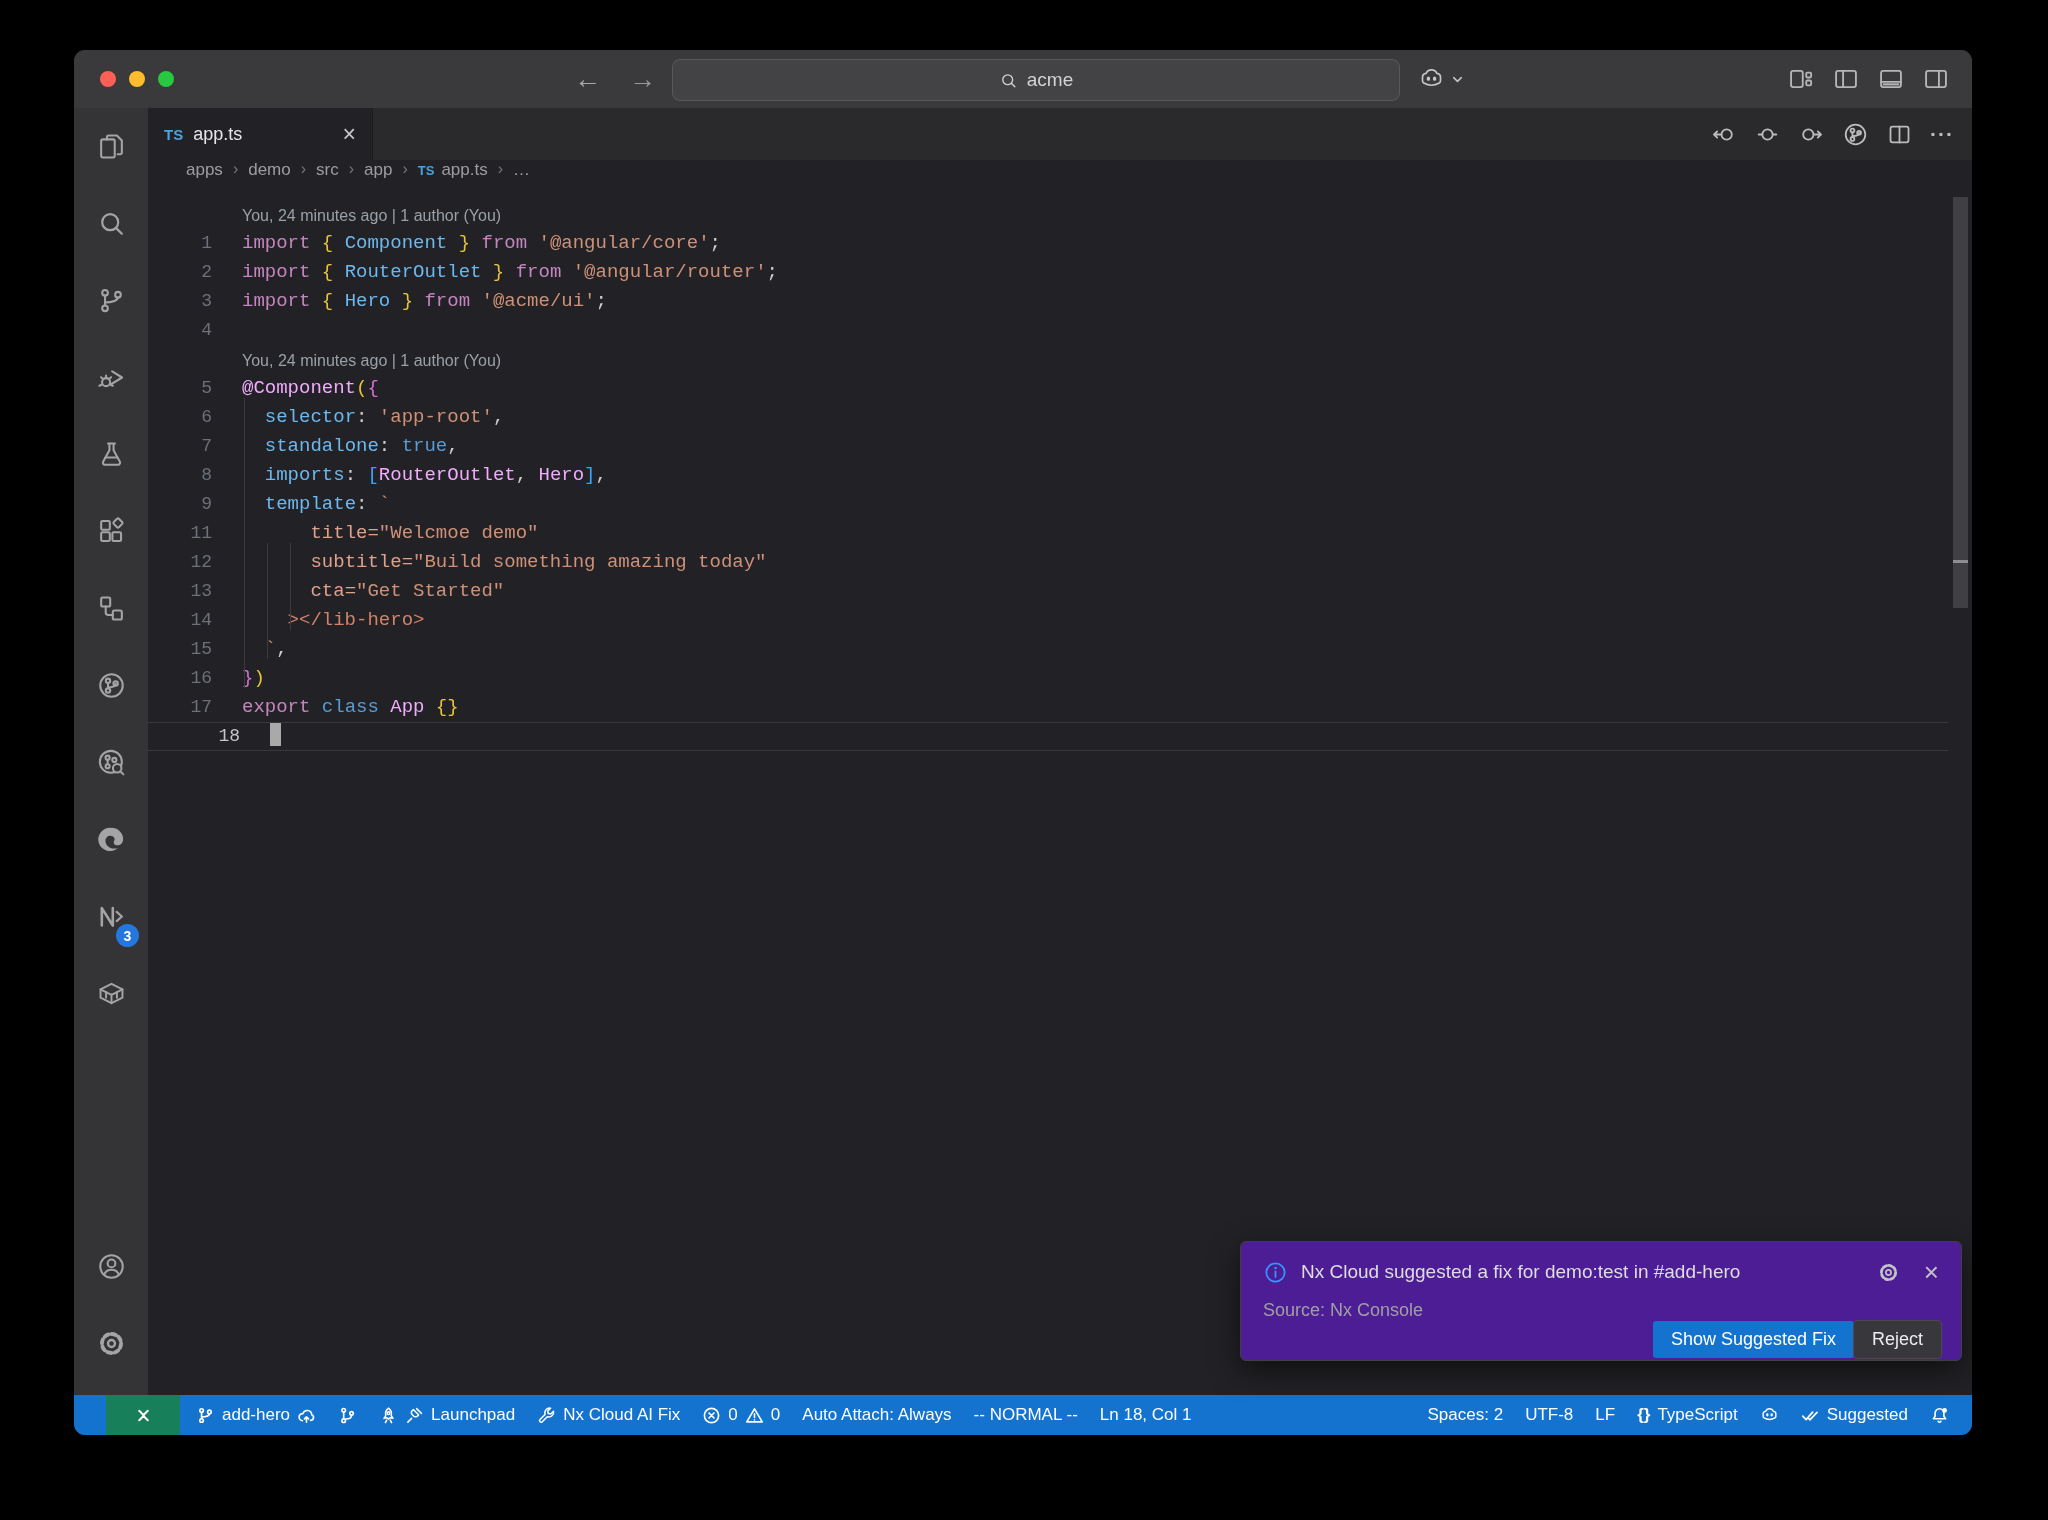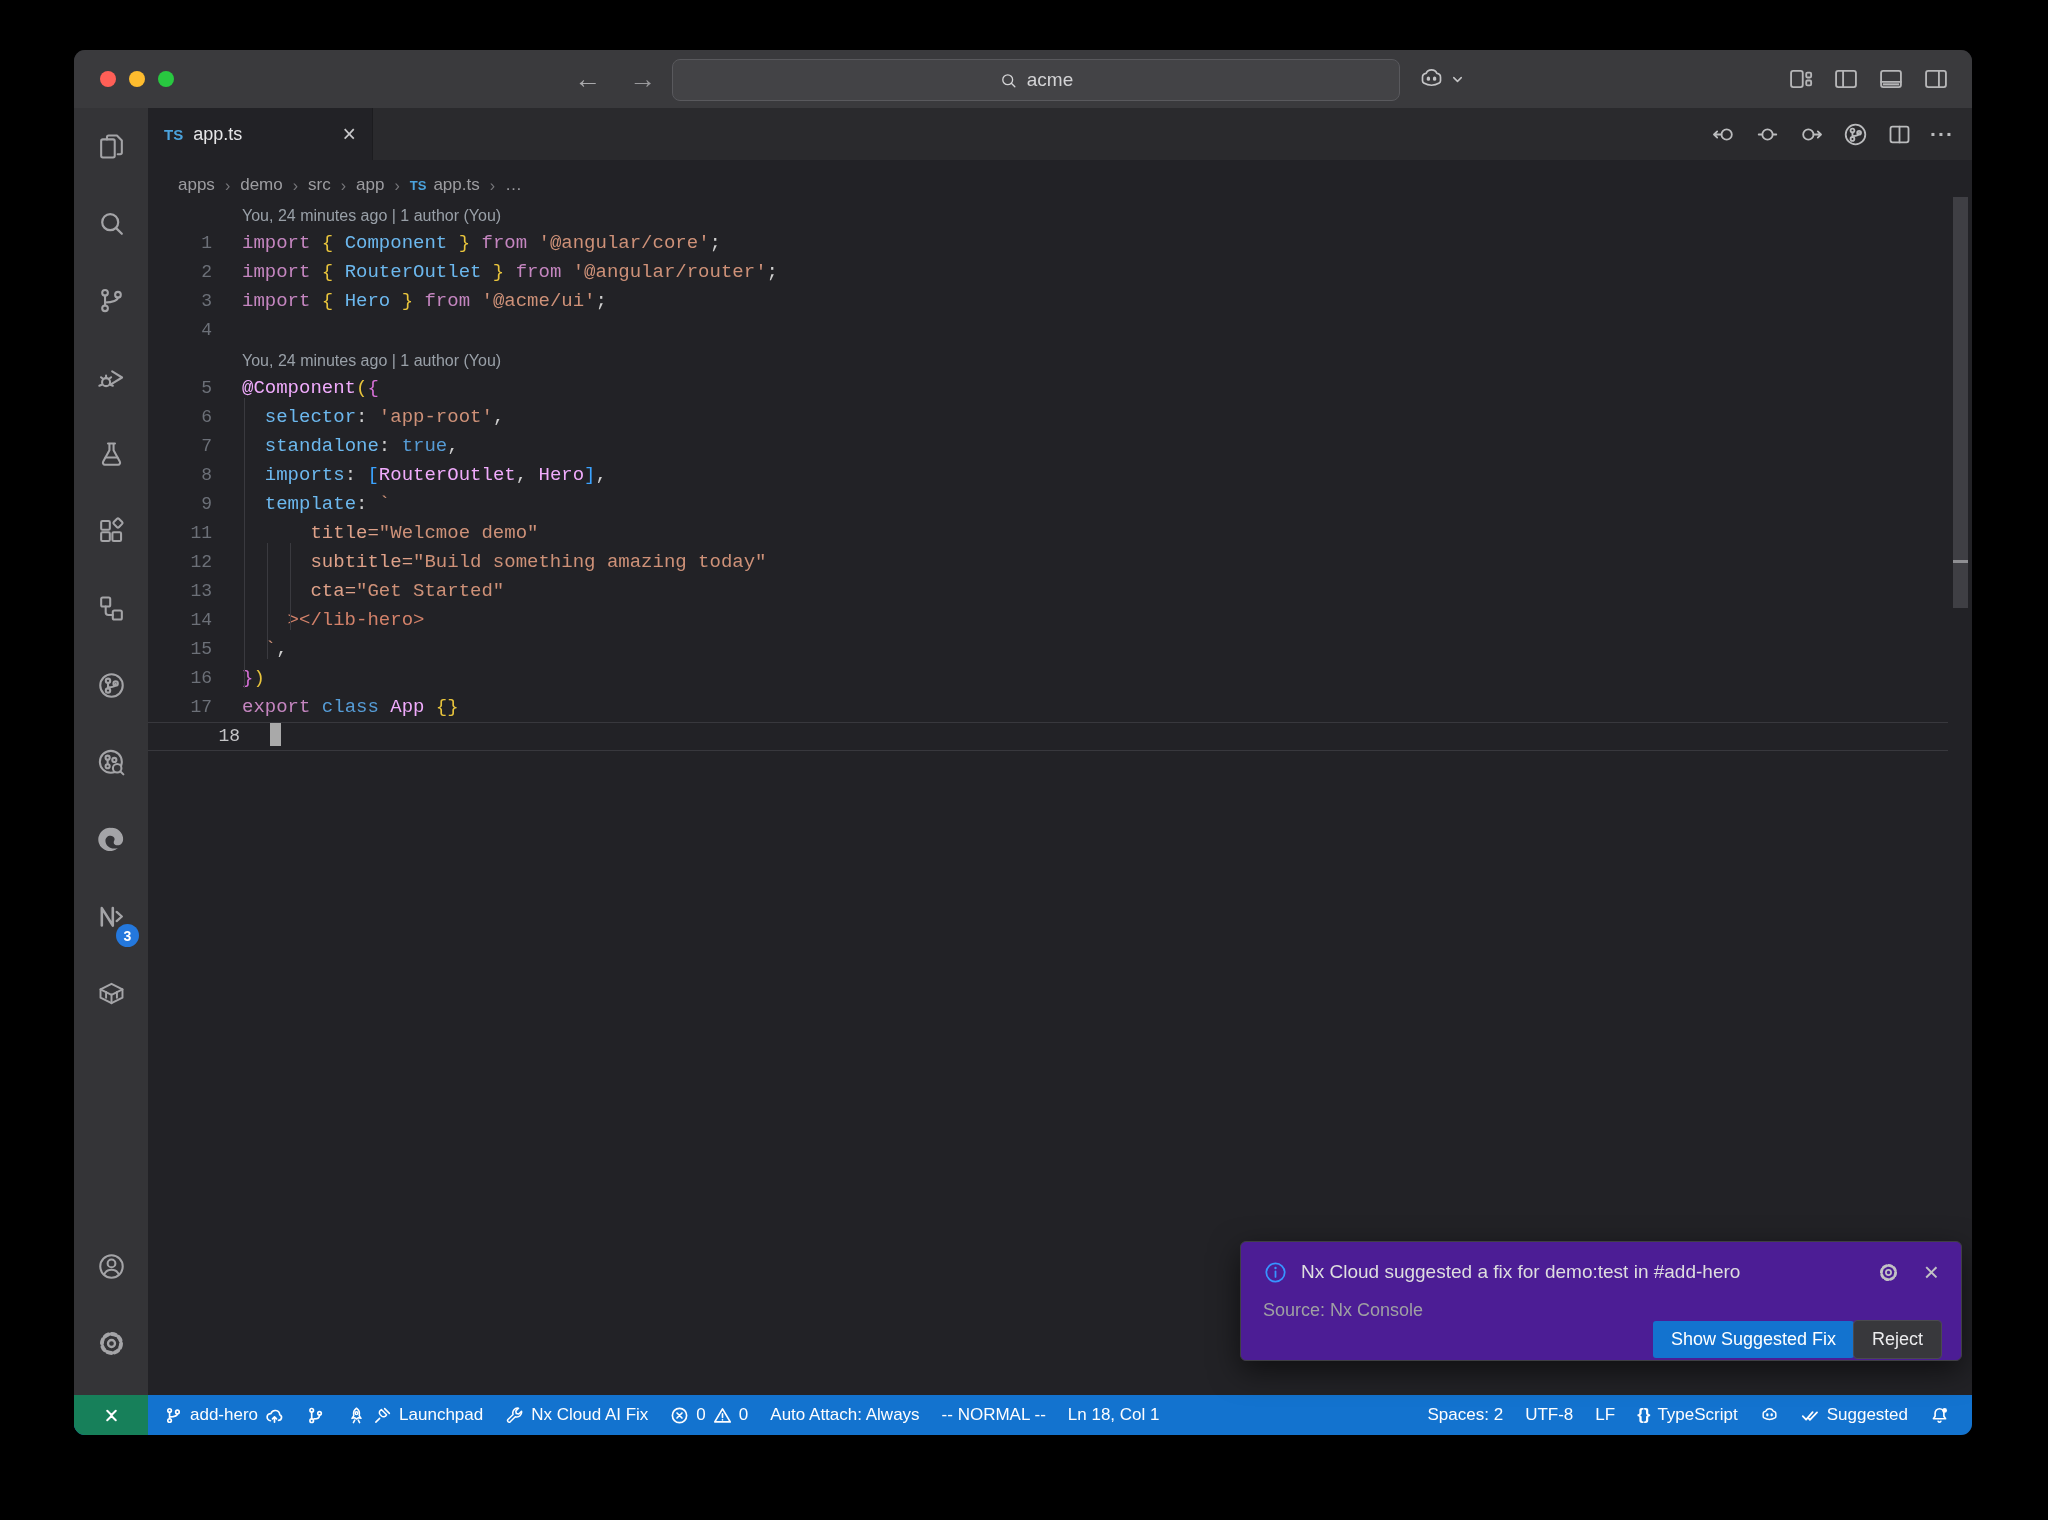--- a/index.html
+++ b/index.html
@@ -33,21 +33,21 @@
 
   .main{flex:1;display:flex;flex-direction:column;background:#222226;position:relative;min-width:0;}
   .tabbar{height:52px;background:#2a2a2d;display:flex;position:relative;flex:none;}
   .tab{width:192px;background:#222226;display:flex;align-items:center;padding:0 16px;gap:10px;
        border-right:1px solid #1c1c1f;font-size:18px;color:#e7e7e9;}
   .ts-badge{color:var(--ts-blue);font-weight:700;font-size:15px;}
   .tab-close{margin-left:auto;font-size:23px;color:#c8c8ca;line-height:1;}
   .editor-actions{position:absolute;right:18px;top:0;height:52px;display:flex;align-items:center;gap:17px;color:#babbbd;}
   .ellipsis{font-size:21px;letter-spacing:1px;font-weight:700;}
 
-  .breadcrumbs{height:35px;display:flex;align-items:flex-end;padding-left:30px;gap:10px;
+  .breadcrumbs{height:35px;display:flex;align-items:flex-start;padding-left:38px;gap:10px;
                color:#9d9da1;font-size:17px;flex:none;}
   .bc-sep{color:#76767a;font-size:16px;}
   .bc-item{display:flex;align-items:center;gap:7px;}
   .bc-ts{color:var(--ts-blue);font-weight:700;font-size:13px;}
 
   
   .codewrap{flex:1;position:relative;overflow:hidden;}
   .code{position:absolute;top:5px;left:0;right:24px;}
   .code-row{display:flex;height:29px;line-height:29px;font-family:"Liberation Mono", monospace;font-size:19px;}
   .code-row.current{height:27px;line-height:27px;border-top:1px solid #38383d;border-bottom:1px solid #38383d;padding-left:28px;}
@@ -78,21 +78,21 @@
   .notif-close{font-size:26px;line-height:1;}
   .notif-row2{display:flex;align-items:flex-start;padding:15px 20px 0 22px;flex-direction:column;}
   .notif-source{font-size:18px;color:#9fa0a3;}
   .btns{margin-left:auto;display:flex;}
   .btn{font-size:18px;padding:8px 18px;border-radius:3px;border:none;font-family:inherit;}
   .btn-primary{background:var(--accent);color:#fff;}
   .btn-secondary{background:#38383c;color:#ececee;outline:1px solid #4a4a4f;}
 
   
   .statusbar{position:absolute;bottom:0;left:0;right:0;height:40px;background:var(--accent);
-             display:flex;align-items:stretch;color:#fdfdfe;font-size:17px;}
+             display:flex;align-items:stretch;color:#fdfdfe;font-size:17px;padding-left:32px;}
   .sb-remote{width:74px;background:var(--remote-green);display:flex;align-items:center;justify-content:center;flex:none;}
   .sb-left{display:flex;align-items:center;padding-left:5px;min-width:0;}
   .sb-right{margin-left:auto;display:flex;align-items:center;padding-right:12px;}
   .sb-item{display:flex;align-items:center;gap:7px;padding:0 11px;height:40px;}
   .sb-glyph{font-weight:700;}
 
   .icn{display:inline-flex;}
   .icn svg{width:100%;height:100%;display:block;}
   .ab-item .icn{width:31px;height:31px;}
   .tb-icons .icn{width:28px;height:28px;}

